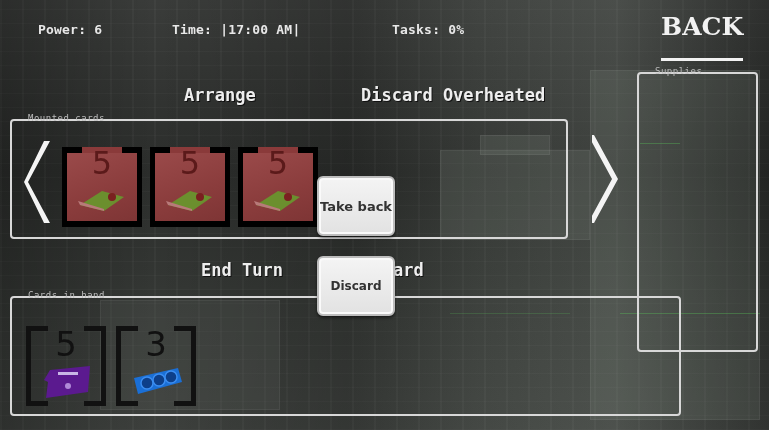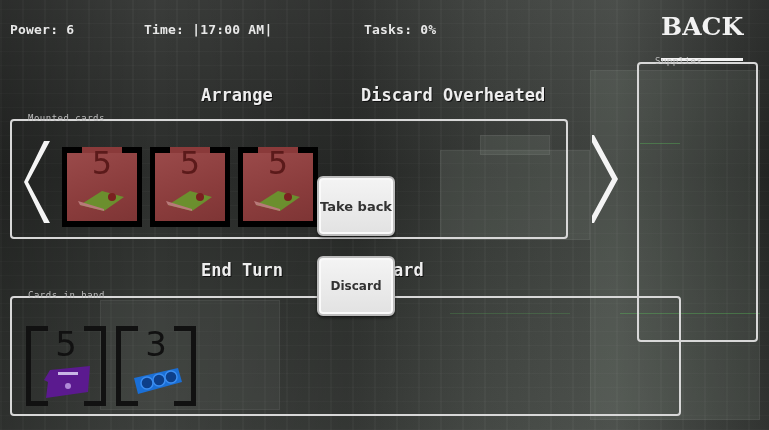--- a/index.html
+++ b/index.html
@@ -14,21 +14,21 @@
     position: absolute; inset: 0;
     background:
       linear-gradient(90deg, rgba(0,0,0,0.25) 0%, rgba(0,0,0,0) 20%, rgba(0,0,0,0.15) 45%, rgba(120,130,120,0.12) 62%, rgba(150,160,150,0.18) 80%, rgba(0,0,0,0.2) 100%),
       repeating-linear-gradient(90deg, rgba(255,255,255,0.03) 0 2px, transparent 2px 22px),
       repeating-linear-gradient(0deg, rgba(255,255,255,0.025) 0 1px, transparent 1px 14px),
       linear-gradient(180deg, #3a3c3a 0%, #2b2d2b 40%, #353835 70%, #3d403d 100%);
   }
   .bg-block { position: absolute; background: rgba(140,150,140,0.18); border: 1px solid rgba(200,210,200,0.08); }
   .bg-green { position: absolute; height: 1px; background: rgba(90,200,90,0.35); }
 
-  .hud { position: absolute; top: 22px; font-size: 13px; font-weight: bold; color: #e8e8e8; white-space: pre; letter-spacing: 0.2px; }
+  .hud { position: absolute; top: 22px; font-size: 13px; font-weight: bold; color: #e8e8e8; white-space: pre; letter-spacing: 0.2px; margin-left: 28px; }
   .back-btn {
     position: absolute; left: 661px; top: 14px;
     font-family: "DejaVu Serif", "Liberation Serif", serif;
     font-size: 25px; font-weight: bold; color: #f2f2f2;
     border-bottom: 3px solid #f2f2f2; line-height: 26px; padding-bottom: 18px;
     cursor: pointer;
   }
   .action {
     position: absolute; font-size: 17px; font-weight: bold; color: #eeeeee;
     text-shadow: 1px 1px 0 #111; white-space: pre; cursor: pointer;
@@ -99,21 +99,21 @@
   <div class="bg-green" style="left:620px;top:313px;width:140px;"></div>
   <div class="bg-green" style="left:450px;top:313px;width:120px;opacity:0.6;"></div>
 </div>
 
 <div class="hud" style="left:10px;">Power: 6</div>
 <div class="hud" style="left:144px;">Time: |17:00 AM|</div>
 <div class="hud" style="left:364px;">Tasks: 0%</div>
 
 <div class="back-btn">BACK</div>
 
-<div class="action" style="left:201px;top:85px;">Arrange</div>
+<div class="action" style="left:184px;top:85px;">Arrange</div>
 <div class="action" style="left:361px;top:85px;">Discard Overheated</div>
 <div class="action" style="left:201px;top:260px;">End Turn</div>
 <div class="action" style="left:352px;top:260px;">Discard</div>
 
 <div class="panel" style="left:10px;top:119px;width:558px;height:120px;">
   <span class="panel-label">Mounted cards</span>
 
   <svg class="arrow" style="left:12px;top:20px;" width="26" height="82" viewBox="0 0 26 82">
     <polygon points="24,0 2,41 24,82 18,82 -2,41 18,0" fill="#f4f4f4" transform="translate(2,0)"></polygon>
   </svg>
@@ -173,18 +173,18 @@
     <div class="num">3</div>
     <svg style="position:absolute;left:16px;top:42px;" width="52" height="26" viewBox="0 0 52 26">
       <polygon points="2,10 46,0 50,14 6,26" fill="#1a6fd6"></polygon>
       <circle cx="15" cy="15" r="6" fill="#0d3f8a" stroke="#3b8df0" stroke-width="1.5"></circle>
       <circle cx="27" cy="12" r="6" fill="#0d3f8a" stroke="#3b8df0" stroke-width="1.5"></circle>
       <circle cx="39" cy="9" r="6" fill="#0d3f8a" stroke="#3b8df0" stroke-width="1.5"></circle>
     </svg>
   </div>
 </div>
 
-<div class="panel" style="left:637px;top:62px;width:121px;height:280px;">
+<div class="panel" style="left:637px;top:72px;width:121px;height:280px;">
   <span class="panel-label">Supplies</span>
 </div>
 
 <div class="popup-btn" style="left:317px;top:176px;">Take back</div>
 <div class="popup-btn" style="left:317px;top:256px;font-size:12px;">Discard</div>
 
 </body></html>

